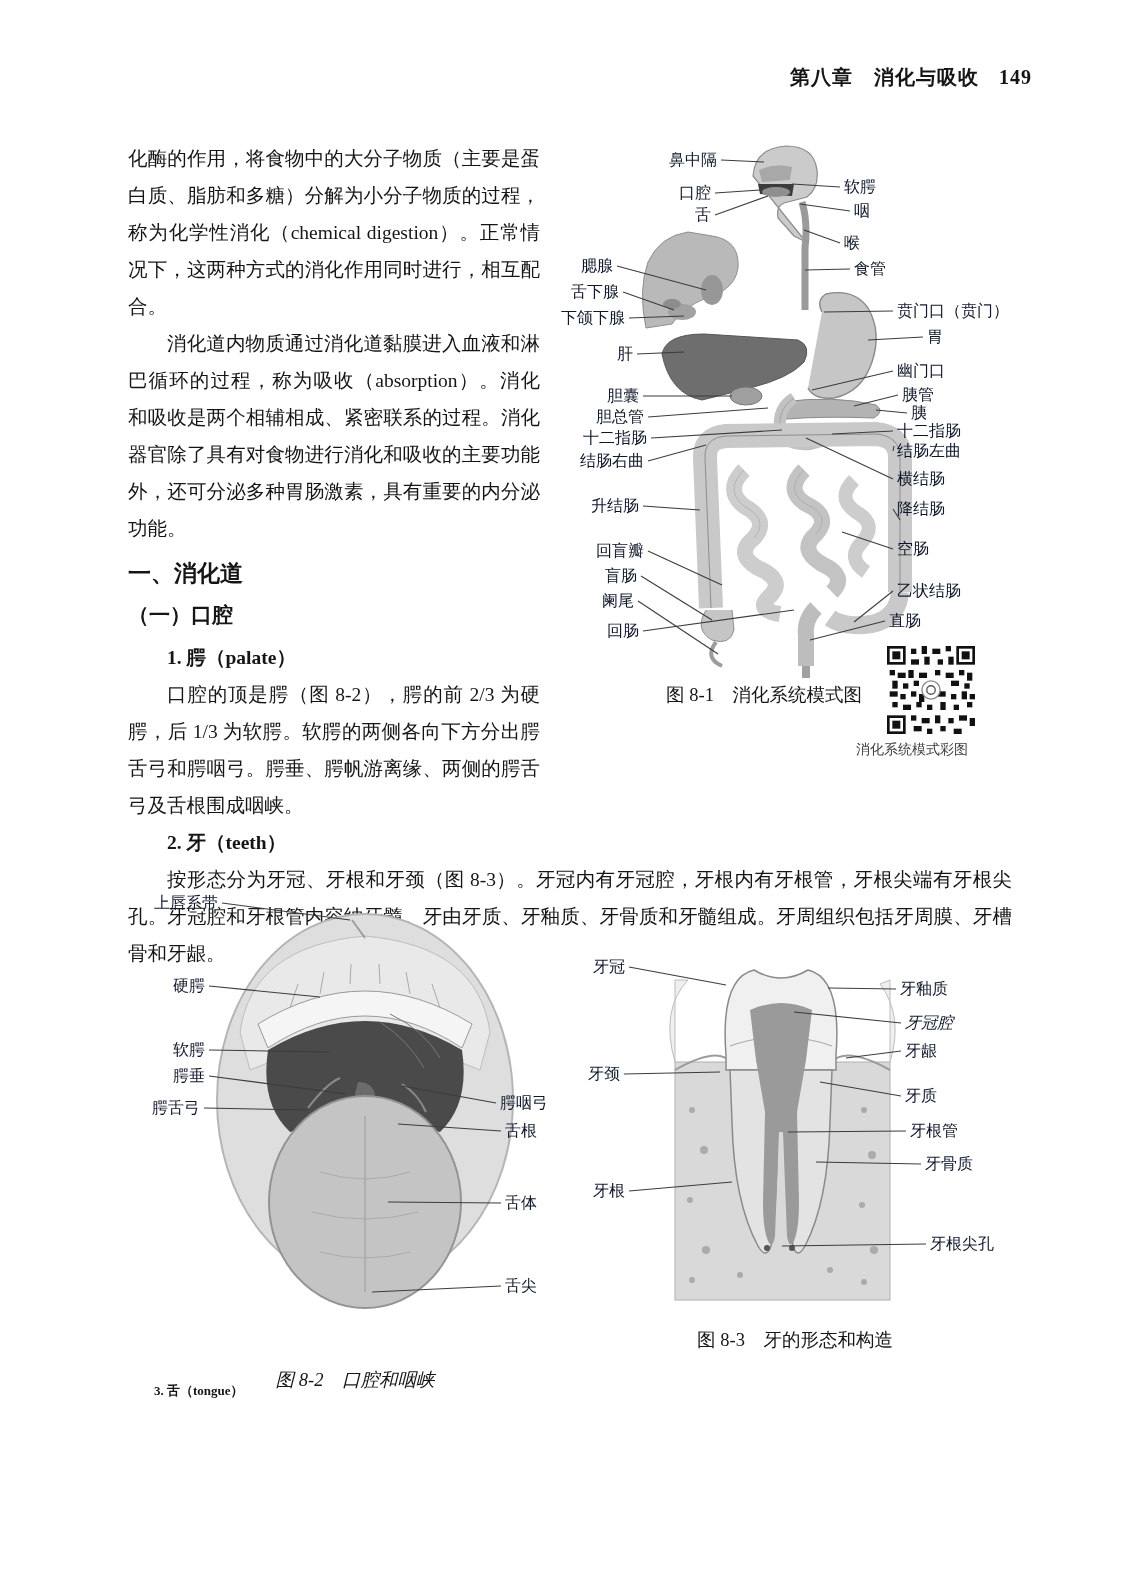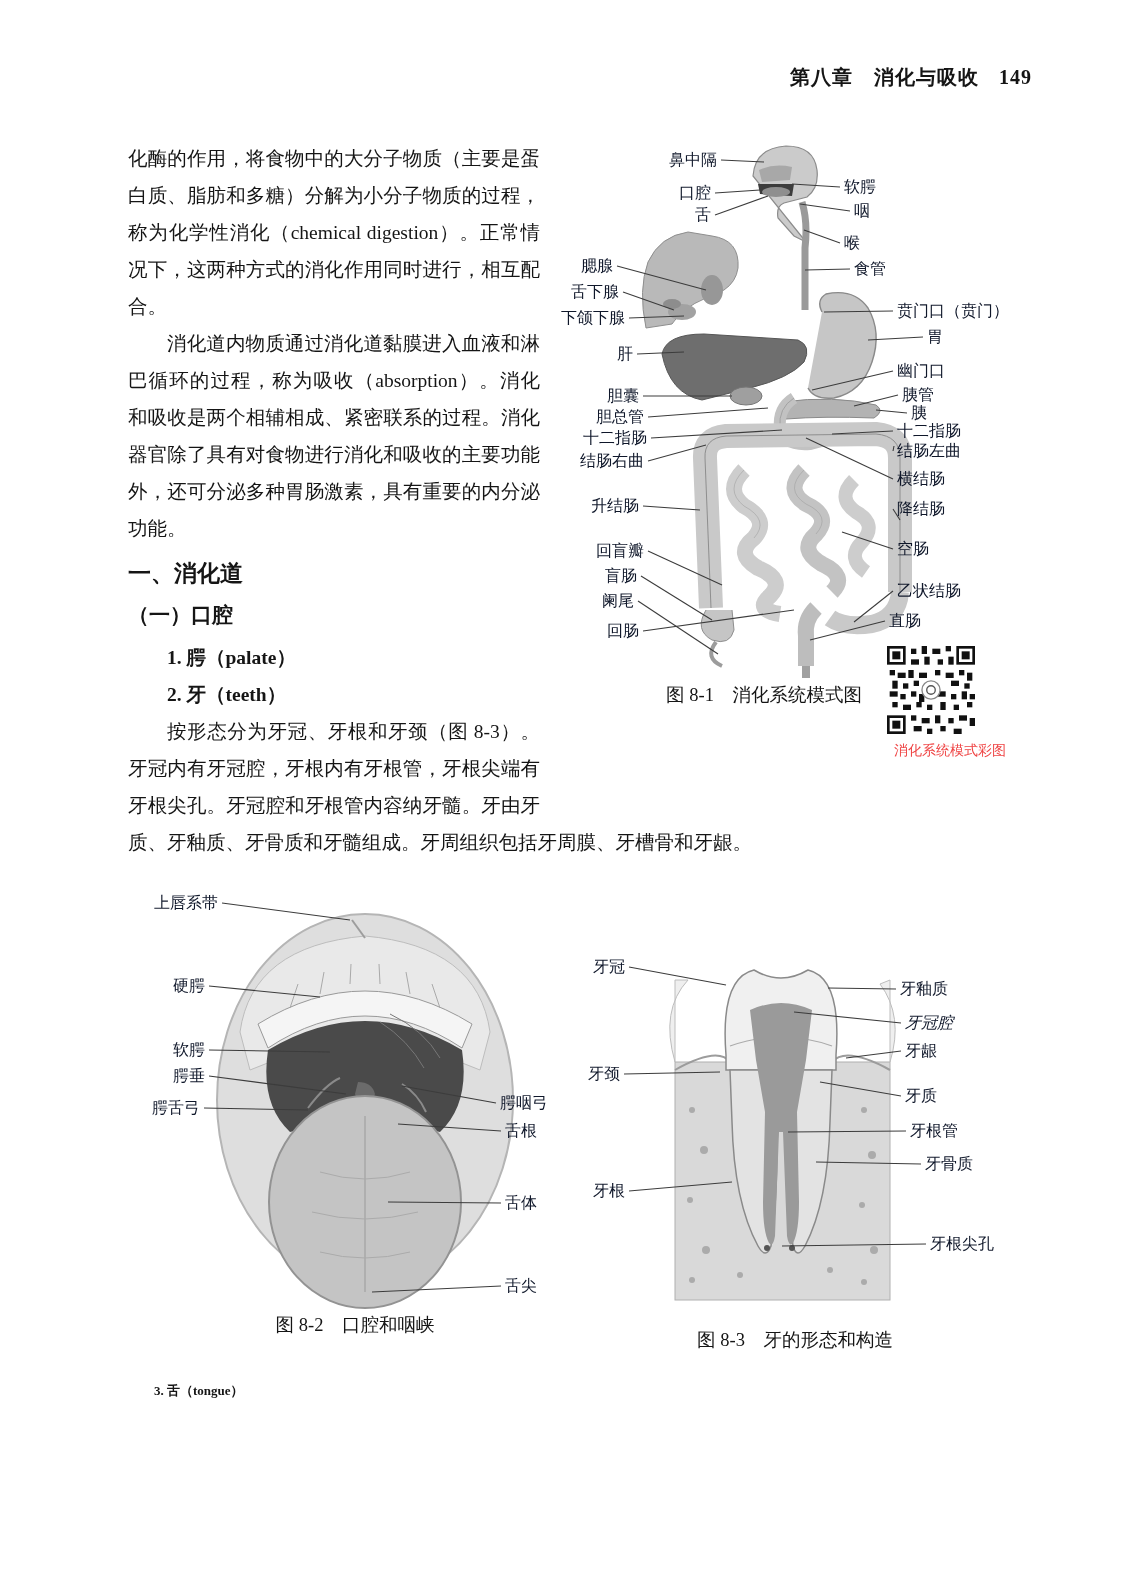--- a/index.html
+++ b/index.html
@@ -38,22 +38,22 @@
     white-space:nowrap; color:#0f172a;
   }
   .leader-lines { position:absolute; left:0; top:0; pointer-events:none; }
   .leader-lines line { stroke:#3c3c3c; stroke-width:1.1; }
   .fig-caption {
     position:absolute; font-size:18.5px; line-height:24px; text-align:center;
     text-indent:0;
   }
   .qr { position:absolute; width:88px; height:88px; background:#fff; }
   .qr-caption {
-    position:absolute; font-size:14px; line-height:18px; text-align:right;
-    font-family:Liberation Sans, sans-serif; color:#ef4444;
+    position:absolute; font-size:14px; line-height:18px; text-align:left;
+    font-family:Liberation Serif, serif; color:#404040;
   }
   .bottom { position:absolute; left:128px; top:1372px; width:886px;
     font-size:13px; line-height:37px; text-align:justify; }
   .bottom .h3 { margin-bottom:10px; }
 </style>
 </head>
 <body>
 
 <div class="page">
 
@@ -238,20 +238,21 @@
         <div class="fig-label" style="top: 400px; left: 343px;">空肠</div>
         <div class="fig-label" style="top: 442px; left: 343px;">乙状结肠</div>
         <div class="fig-label" style="top: 472px; left: 335px;">直肠</div>
       </div>
 
     <p>化酶的作用，将食物中的大分子物质（主要是蛋白质、脂肪和多糖）分解为小分子物质的过程，称为化学性消化（chemical digestion）。正常情况下，这两种方式的消化作用同时进行，相互配合。</p>
     <p class="indent">消化道内物质通过消化道黏膜进入血液和淋巴循环的过程，称为吸收（absorption）。消化和吸收是两个相辅相成、紧密联系的过程。消化器官除了具有对食物进行消化和吸收的主要功能外，还可分泌多种胃肠激素，具有重要的内分泌功能。</p>
     <div class="h1">一、消化道</div>
     <div class="h2">（一）口腔</div>
     <div class="h3">1. 腭（palate）</div>
+    <p class="indent">口腔的顶是腭（图 8-2），腭的前 2/3 为硬腭，后 1/3 为软腭。软腭的两侧各向下方分出腭舌弓和腭咽弓。腭垂、腭帆游离缘、两侧的腭舌弓及舌根围成咽峡。</p>
     <div class="h3">2. 牙（teeth）</div>
     <p class="indent">按形态分为牙冠、牙根和牙颈（图 8-3）。牙冠内有牙冠腔，牙根内有牙根管，牙根尖端有牙根尖孔。牙冠腔和牙根管内容纳牙髓。牙由牙质、牙釉质、牙骨质和牙髓组成。牙周组织包括牙周膜、牙槽骨和牙龈。</p>
   </div>
 
   <div class="figwrap" style="left:140px; top:872px; width:430px; height:440px;">
     <svg width="430" height="440" viewBox="0 0 430 440" style="position:absolute;left:0;top:0;">
       <ellipse cx="225" cy="228" rx="148" ry="186" fill="#dedede" stroke="#b5b5b5" stroke-width="2"></ellipse>
       <path d="M100,160 Q112,74 225,64 Q338,74 350,160 L340,198 Q225,146 110,198 Z" fill="#e9e9e9" stroke="#bdbdbd" stroke-width="1"></path>
 
       <path d="M118,152 Q225,86 332,152 L322,176 Q225,112 128,176 Z" fill="#f5f5f5" stroke="#999999" stroke-width="1"></path>
@@ -285,21 +286,21 @@
   <div class="fig-label" style="top: 22px; right: 352px;">上唇系带</div>
       <div class="fig-label" style="top: 105px; right: 365px;">硬腭</div>
       <div class="fig-label" style="top: 169px; right: 365px;">软腭</div>
       <div class="fig-label" style="top: 195px; right: 365px;">腭垂</div>
       <div class="fig-label" style="top: 227px; right: 370px;">腭舌弓</div>
       <div class="fig-label" style="top: 222px; left: 360px;">腭咽弓</div>
       <div class="fig-label" style="top: 250px; left: 365px;">舌根</div>
       <div class="fig-label" style="top: 322px; left: 365px;">舌体</div>
       <div class="fig-label" style="top: 405px; left: 365px;">舌尖</div>
     </div>
-  <div class="fig-caption" style="left:140px; top:1313px; width:430px;">图 8-2　口腔和咽峡</div>
+  <div class="fig-caption" style="left:140px; top:1368px; width:430px;font-style:italic;">图 8-2　口腔和咽峡</div>
 
   <div class="figwrap" style="left:580px; top:950px; width:430px; height:380px;">
     <svg width="430" height="380" viewBox="0 0 430 380" style="position:absolute;left:0;top:0;">
 
       <rect x="95" y="112" width="215" height="238" fill="#d9d9d9" stroke="#b0b0b0"></rect>
       <g fill="#ababab">
         <circle cx="112" cy="160" r="3"></circle>
           <circle cx="124" cy="200" r="4"></circle>
           <circle cx="110" cy="250" r="3"></circle>
           <circle cx="126" cy="300" r="4"></circle>

